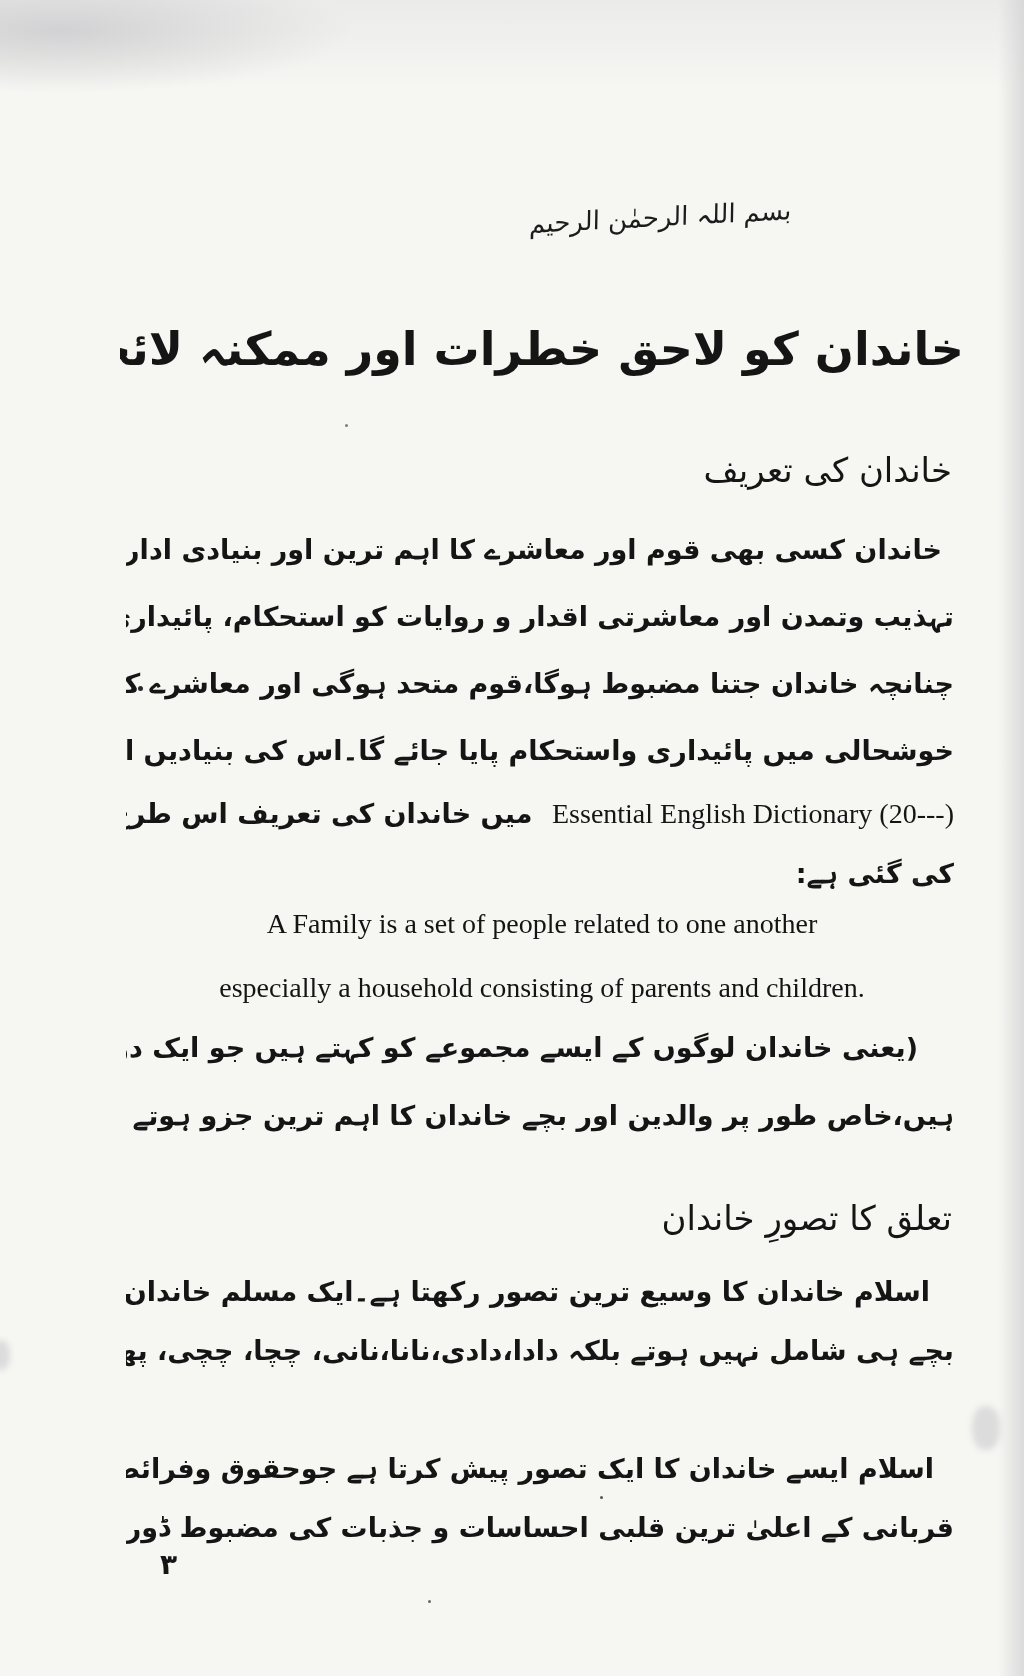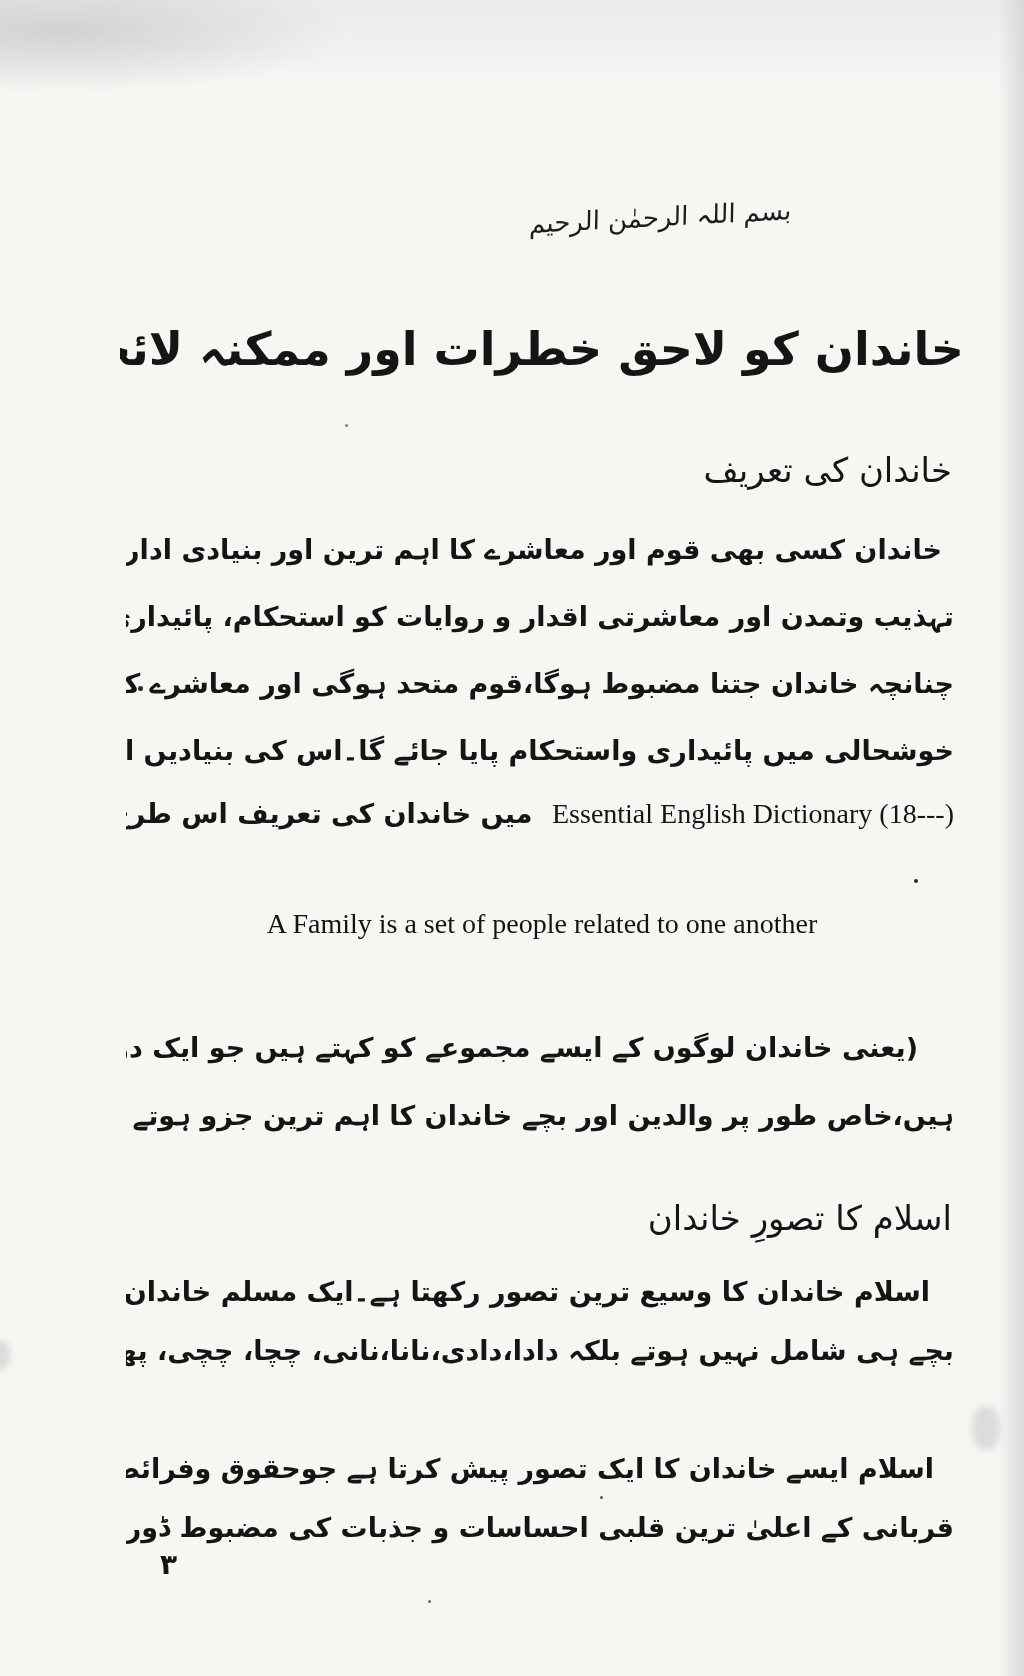--- a/index.html
+++ b/index.html
@@ -87,30 +87,32 @@
   <div class="abs urdu title" lang="ur">خاندان کو لاحق خطرات اور ممکنہ لائحہ عمل</div>
 
   <div class="abs urdu heading" style="top:432px;line-height:76px;">خاندان کی تعریف</div>
 
   <div class="abs urdu line" lang="ur" style="top:516px;line-height:67px;padding-right:12px;">خاندان کسی بھی قوم اور معاشرے کا اہم ترین اور بنیادی ادارہ ہوتا ہے۔خاندان،قوم کے</div>
   <div class="abs urdu line" lang="ur" style="top:583px;line-height:67px;">تہذیب وتمدن اور معاشرتی اقدار و روایات کو استحکام، پائیداری اور طاقت فراہم کرتا ہے۔</div>
   <div class="abs urdu line" lang="ur" style="top:650px;line-height:67px;">چنانچہ خاندان جتنا مضبوط ہوگا،قوم متحد ہوگی اور معاشرے کی تہذیب وتمدن،امن وسلامتی اور</div>
   <div class="abs urdu line" lang="ur" style="top:717px;line-height:67px;">خوشحالی میں پائیداری واستحکام پایا جائے گا۔اس کی بنیادیں اور جڑیں مضبوط ہوں گی۔</div>
 
   <div class="abs urdu line dictline" lang="ur">
-    <span class="en">Essential English Dictionary (18---)</span>
+    <span class="en">Essential English Dictionary (20---)</span>
     <span class="ur">میں خاندان کی تعریف اس طرح بیان</span>
   </div>
+  <div class="abs urdu line" lang="ur" style="top:846px;line-height:56px;">کی گئی ہے:</div>
 
   <div class="abs quote" style="top:892px;line-height:64px;">A Family is a set of people related to one another</div>
+  <div class="abs quote" style="top:956px;line-height:64px;">especially a household consisting of parents and children.</div>
 
   <div class="abs urdu line" lang="ur" style="top:1014px;line-height:68px;padding-right:36px;">(یعنی خاندان لوگوں کے ایسے مجموعے کو کہتے ہیں جو ایک دوسرے سے تعلق رکھتے</div>
   <div class="abs urdu line" lang="ur" style="top:1082px;line-height:68px;">ہیں،خاص طور پر والدین اور بچے خاندان کا اہم ترین جزو ہوتے ہیں۔)</div>
 
-  <div class="abs urdu heading" style="top:1176px;line-height:84px;">اسلام کا تصورِ خاندان</div>
+  <div class="abs urdu heading" style="top:1176px;line-height:84px;">تعلق کا تصورِ خاندان</div>
 
   <div class="abs urdu line" lang="ur" style="top:1262px;line-height:59px;padding-right:24px;">اسلام خاندان کا وسیع ترین تصور رکھتا ہے۔ایک مسلم خاندان میں صرف میاں بیوی اور</div>
   <div class="abs urdu line" lang="ur" style="top:1321px;line-height:59px;">بچے ہی شامل نہیں ہوتے بلکہ دادا،دادی،نانا،نانی، چچا، چچی، پھوپھیاں،ماموں،خالہ وغیرہ</div>
   <div class="abs urdu line" lang="ur" style="top:1439px;line-height:59px;padding-right:20px;">اسلام ایسے خاندان کا ایک تصور پیش کرتا ہے جوحقوق وفرائض،خلوص ومحبت اورایثار و</div>
   <div class="abs urdu line" lang="ur" style="top:1498px;line-height:59px;">قربانی کے اعلیٰ ترین قلبی احساسات و جذبات کی مضبوط ڈوریوں سے بندھا ہوا ہو۔اسلام</div>
 
   <div class="abs urdu pagenum" lang="ur">۳</div>
 
   <div class="speck" style="left:138px;top:686px;width:5px;height:5px;"></div>
   <div class="speck" style="left:914px;top:879px;width:4px;height:4px;"></div>

